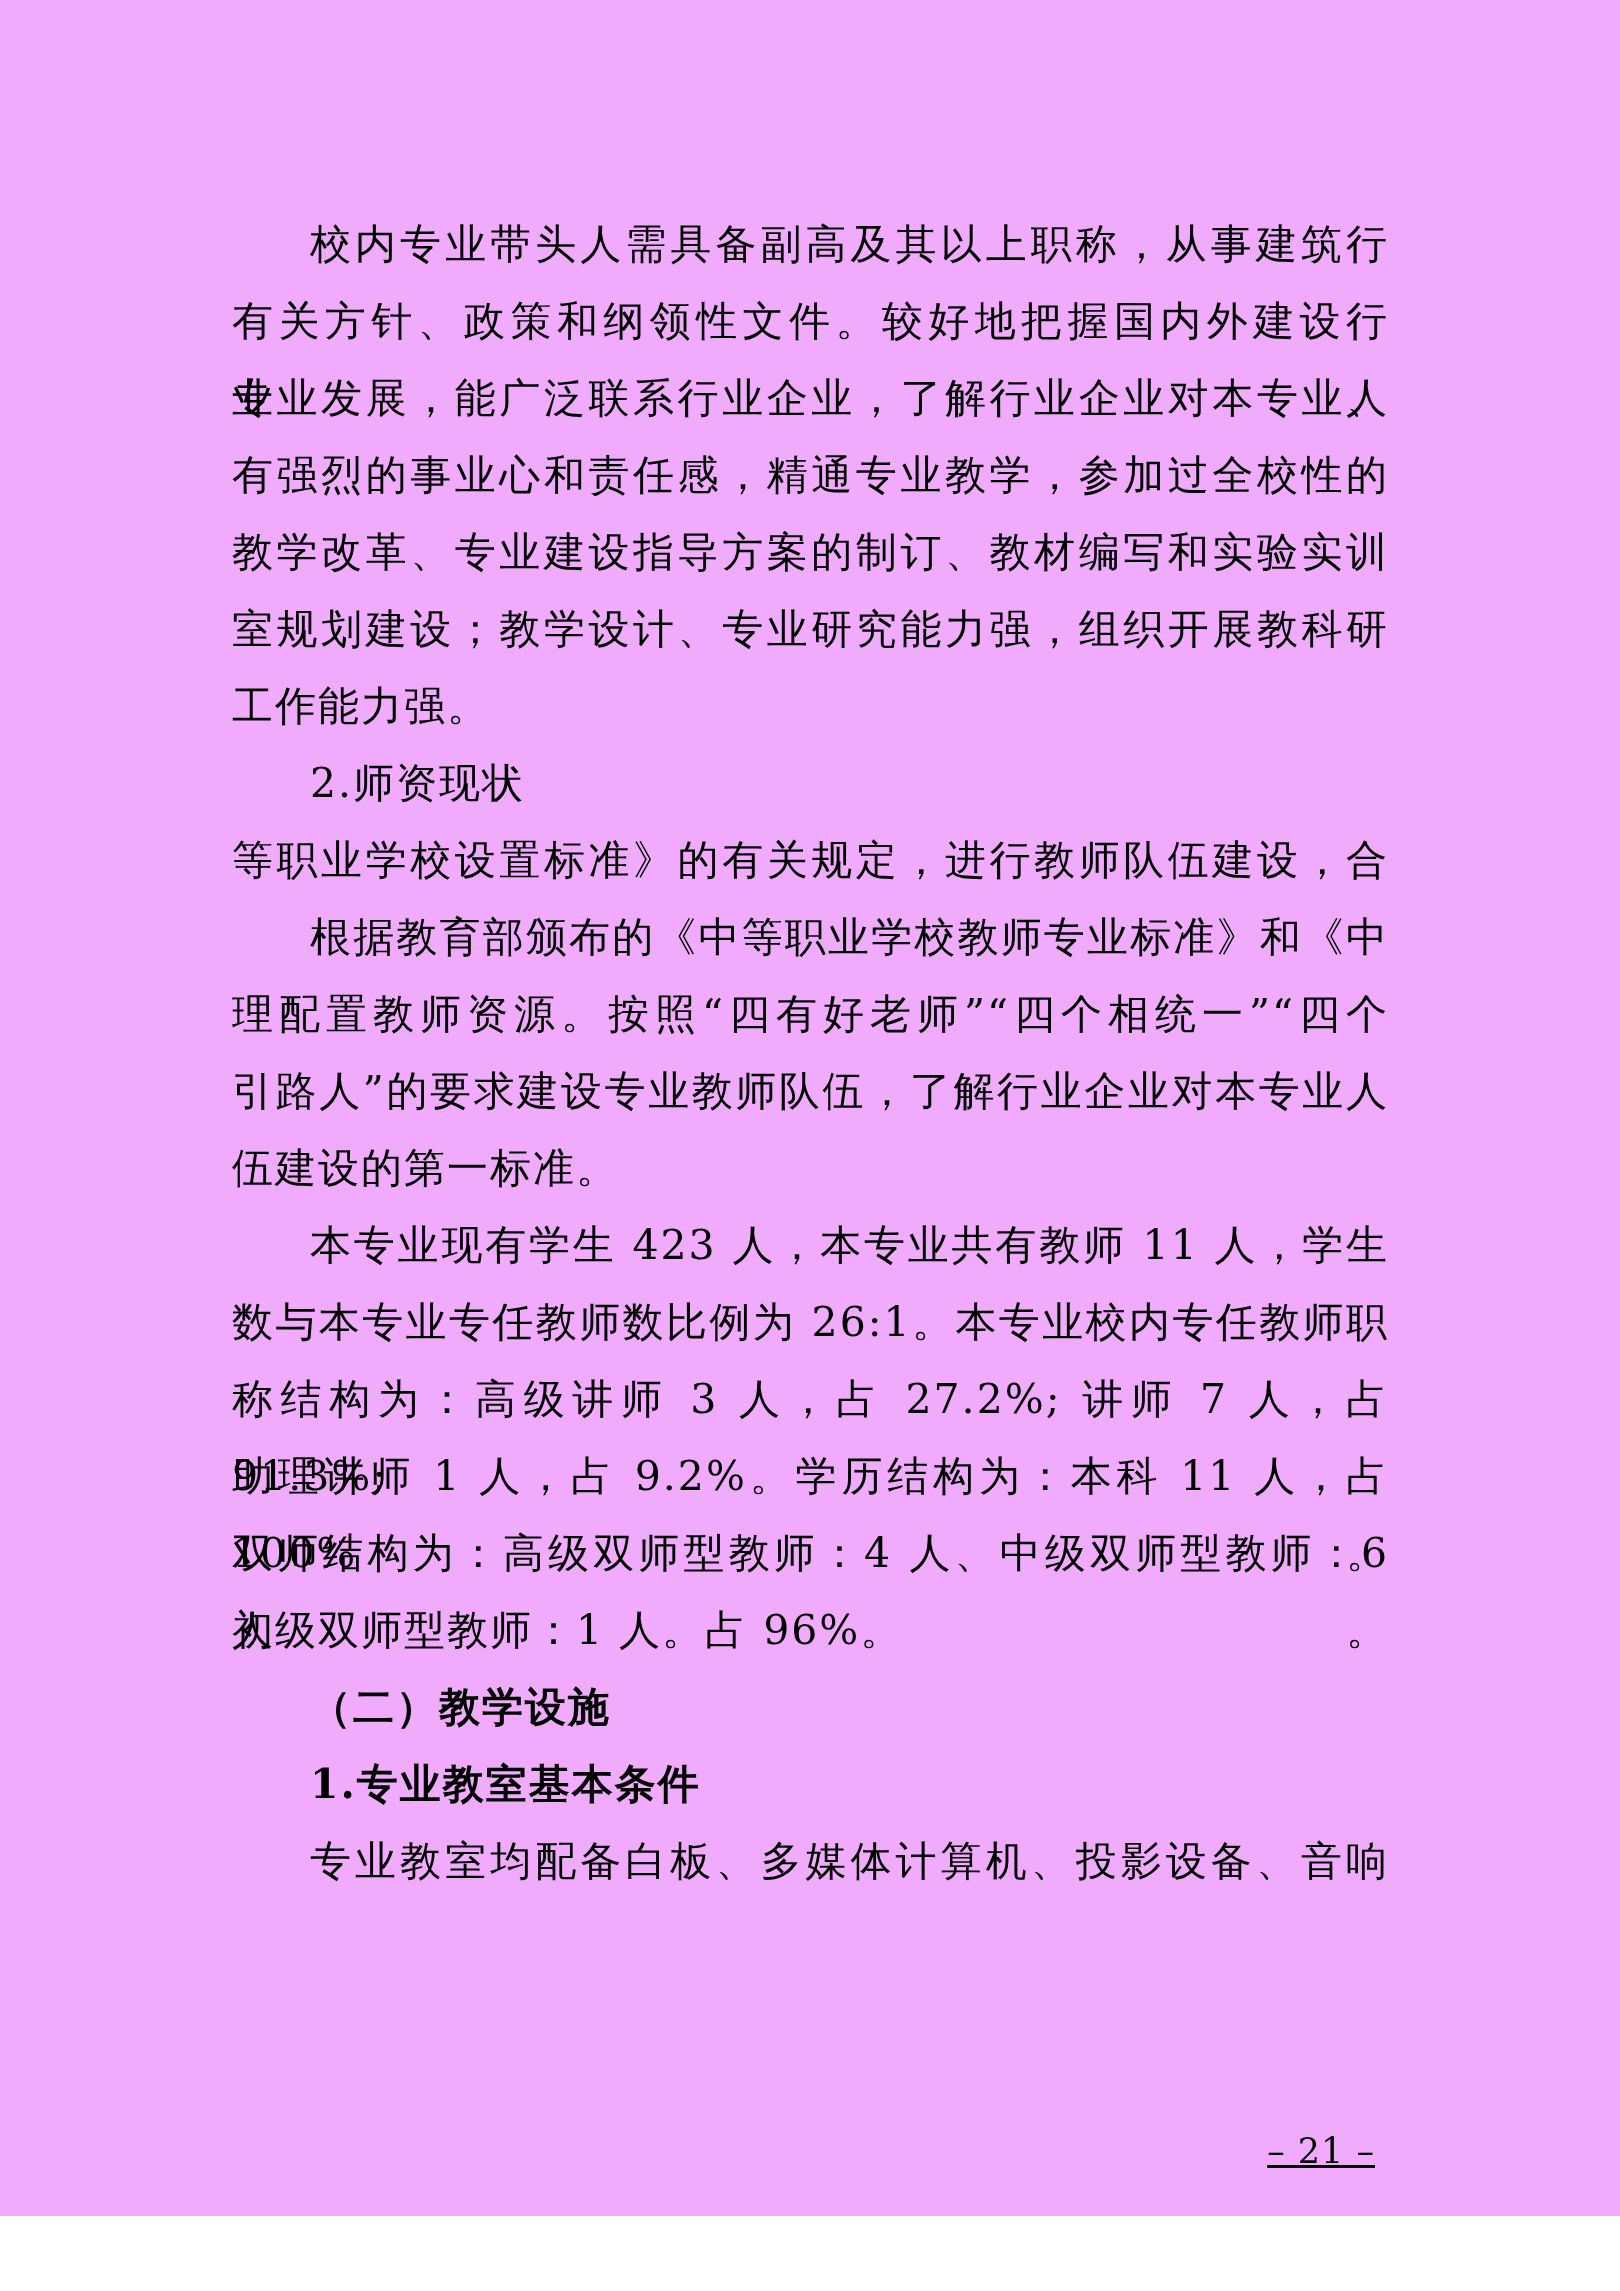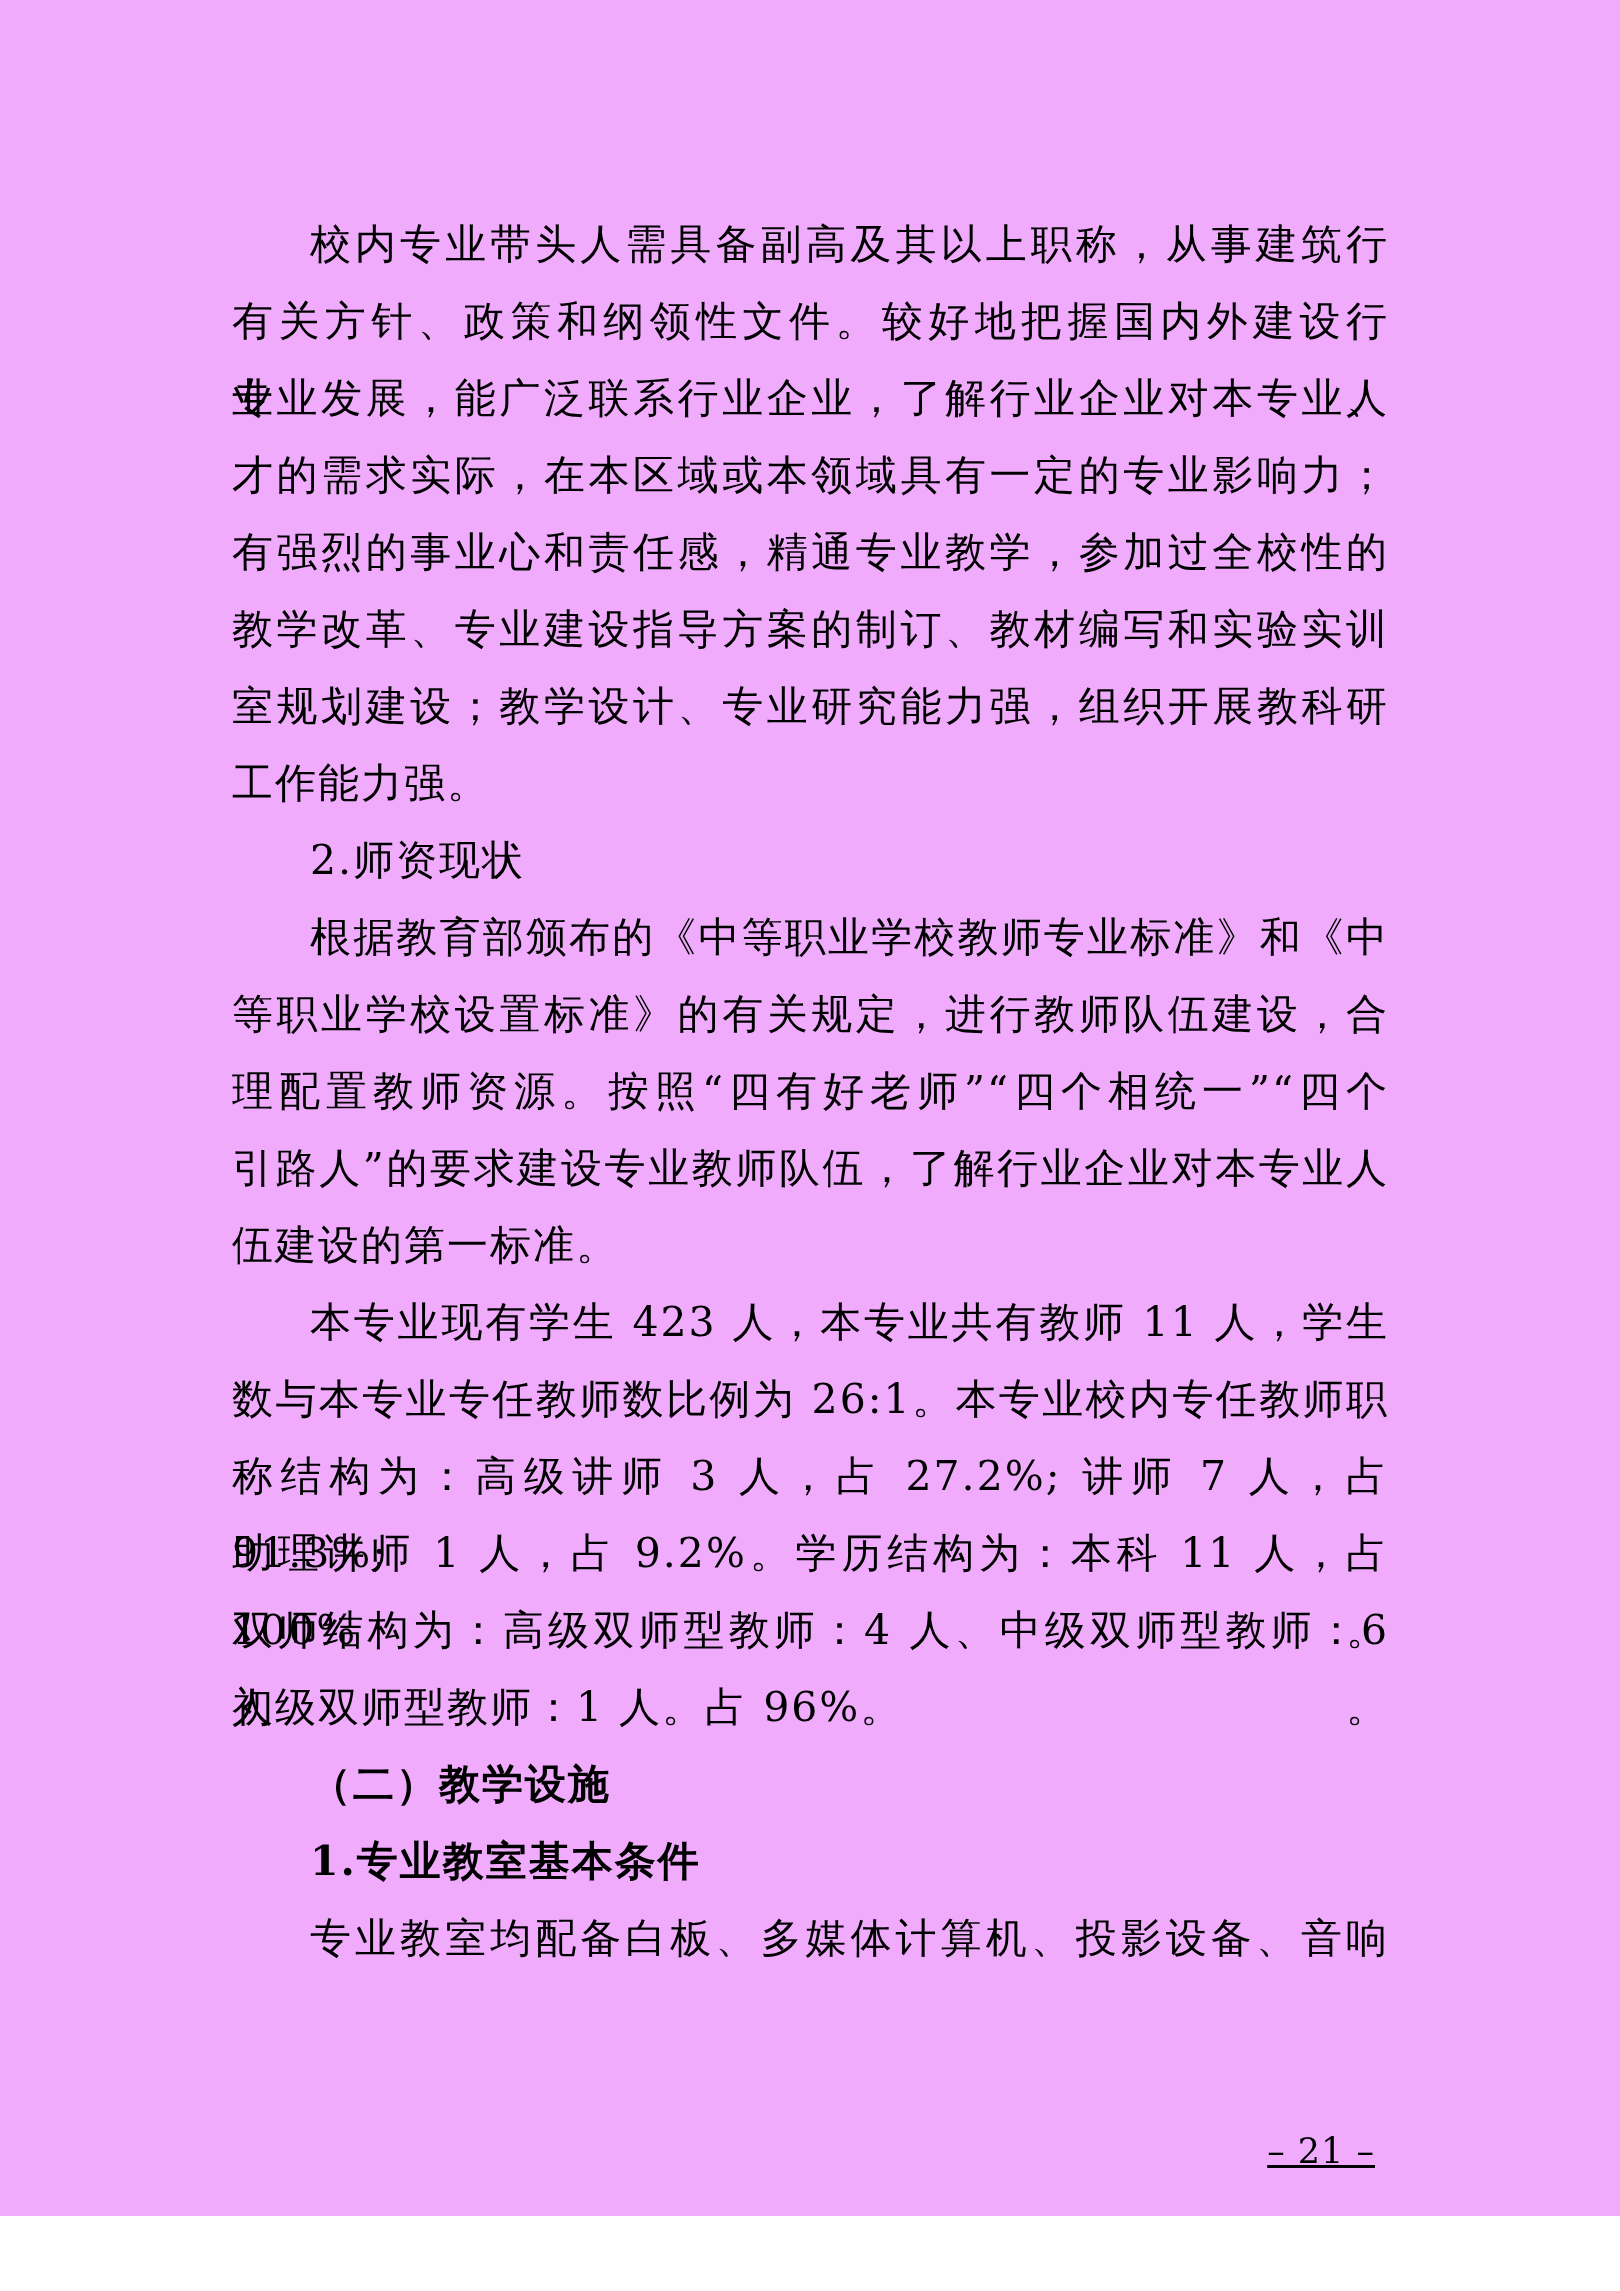--- a/index.html
+++ b/index.html
@@ -55,28 +55,27 @@
   }
 </style>
 </head>
 <body>
 
 <div class="page">
   <div class="body-text">
       <div class="line ind just">校内专业带头人需具备副高及其以上职称，从事建筑行</div>
       <div class="line just">有关方针、政策和纲领性文件。较好地把握国内外建设行业、</div>
       <div class="line just">专业发展，能广泛联系行业企业，了解行业企业对本专业人</div>
-      <div class="line just">才的需求实际，在本区域或本领域具有一定的专业影响力；</div>
       <div class="line just">有强烈的事业心和责任感，精通专业教学，参加过全校性的</div>
       <div class="line just">教学改革、专业建设指导方案的制订、教材编写和实验实训</div>
       <div class="line just">室规划建设；教学设计、专业研究能力强，组织开展教科研</div>
       <div class="line">工作能力强。</div>
       <div class="line ind">2.师资现状</div>
+      <div class="line just">等职业学校设置标准》的有关规定，进行教师队伍建设，合</div>
       <div class="line ind just">根据教育部颁布的《中等职业学校教师专业标准》和《中</div>
-      <div class="line just">等职业学校设置标准》的有关规定，进行教师队伍建设，合</div>
       <div class="line just">理配置教师资源。按照“四有好老师”“四个相统一”“四个</div>
       <div class="line just">引路人”的要求建设专业教师队伍，了解行业企业对本专业人</div>
       <div class="line">伍建设的第一标准。</div>
       <div class="line ind just">本专业现有学生 423 人，本专业共有教师 11 人，学生</div>
       <div class="line just">数与本专业专任教师数比例为 26:1。本专业校内专任教师职</div>
       <div class="line just">称结构为：高级讲师 3 人，占 27.2%; 讲师 7 人，占 91.3%;</div>
       <div class="line just">助理讲师 1 人，占 9.2%。学历结构为：本科 11 人，占 100%。</div>
       <div class="line just">双师结构为：高级双师型教师：4 人、中级双师型教师：6 人。</div>
       <div class="line">初级双师型教师：1 人。占 96%。</div>
       <div class="line ind bold">（二）教学设施</div>

